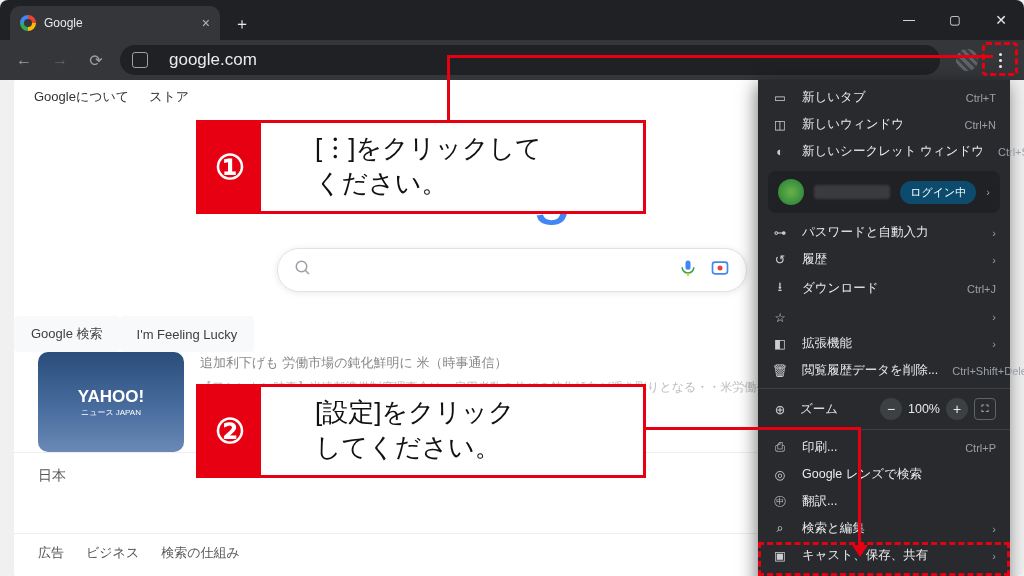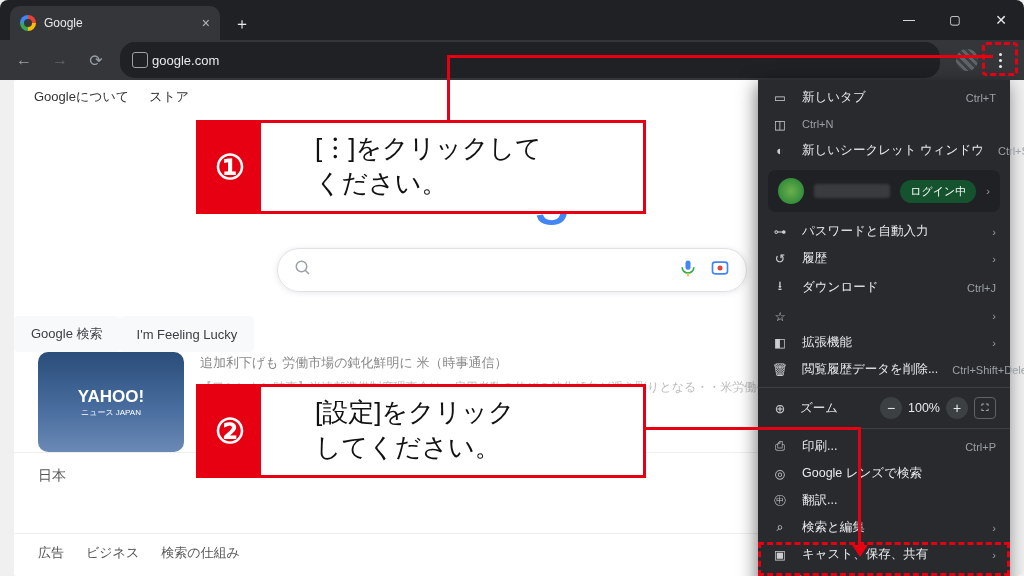--- a/index.html
+++ b/index.html
@@ -50,30 +50,30 @@
       background: #35363a;
       display:flex;
       align-items:center;
       padding: 0 8px;
       gap: 4px;
     }
     .tb-btn { width:32px;height:32px;display:flex;align-items:center;justify-content:center;color:#9aa0a6;border-radius:50%;}
     .omnibox {
       flex:0 0 auto;
       margin-left:4px;
-      height:36px;
+      height:30px;
       width: 820px;
       background:#202124;
       border-radius:15px;
       display:flex;
       align-items:center;
       padding:0 12px;
-      gap:4px;
+      gap:21px;
       color:#e8eaed;
-      font-size:13px;
+      font-size:17px;
     }
     .site-chip{width:16px;height:16px;border:1px solid #9aa0a6;border-radius:3px;position:relative;}
     .tb-right{margin-left:auto;display:flex;align-items:center;gap:6px;}
     .avatar-lines{width:22px;height:22px;border-radius:50%;background:repeating-linear-gradient(45deg,#5f6368 0 3px,#3c4043 3px 6px);}
 
     
     .kebab-box{
       position:absolute;
       top:42px; right:6px;
       width:36px; height:34px;
@@ -168,21 +168,21 @@
     .mi-label{flex:1;white-space:nowrap;}
     .mi-short{font-size:11px;color:#9aa0a6;}
     .mi-sub{font-size:11px;color:#9aa0a6;margin-left:auto;}
     .menu-sep{height:1px;background:#3c4043;margin:4px 0;}
     .menu-profile{
       display:flex;align-items:center;gap:10px;
       background:#202124;margin:6px 10px;padding:8px 10px;border-radius:8px;
     }
     .prof-av{width:26px;height:26px;border-radius:50%;background:radial-gradient(circle,#6ab04c,#1e7e34);}
     .prof-blur{flex:1;height:14px;background:#3a3b3e;border-radius:3px;filter:blur(1px);}
-    .login-pill{background:#14532d;color:#fff;font-size:11px;padding:4px 10px;border-radius:14px;}
+    .login-pill{background:#0c4a6e;color:#fff;font-size:11px;padding:4px 10px;border-radius:14px;}
     .menu-zoom{display:flex;align-items:center;padding:5px 14px;gap:12px;}
     .zoom-ctl{margin-left:auto;display:flex;align-items:center;gap:6px;}
     .zc-btn{width:22px;height:22px;border-radius:50%;background:#3c4043;display:flex;align-items:center;justify-content:center;font-size:14px;}
     .zc-full{width:22px;height:22px;border:1px solid #5f6368;border-radius:4px;display:flex;align-items:center;justify-content:center;font-size:10px;}
     .kebab-highlight-settings{
       position:absolute;
       right:14px;
       width:252px;
       height:34px;
       bottom:0px;
@@ -337,20 +337,21 @@
 </div>
 
 <div class="menu">
   <div class="menu-item">
     <span class="mi-icon">▭</span>
     <span class="mi-label">新しいタブ</span>
     <span class="mi-short">Ctrl+T</span>
   </div>
   <div class="menu-item">
     <span class="mi-icon">◫</span>
+    <span class="mi-label">新しいウィンドウ</span>
     <span class="mi-short">Ctrl+N</span>
   </div>
   <div class="menu-item">
     <span class="mi-icon">◐</span>
     <span class="mi-label">新しいシークレット ウィンドウ</span>
     <span class="mi-short">Ctrl+Shift+N</span>
   </div>
 
   <div class="menu-profile">
     <div class="prof-av"></div>

